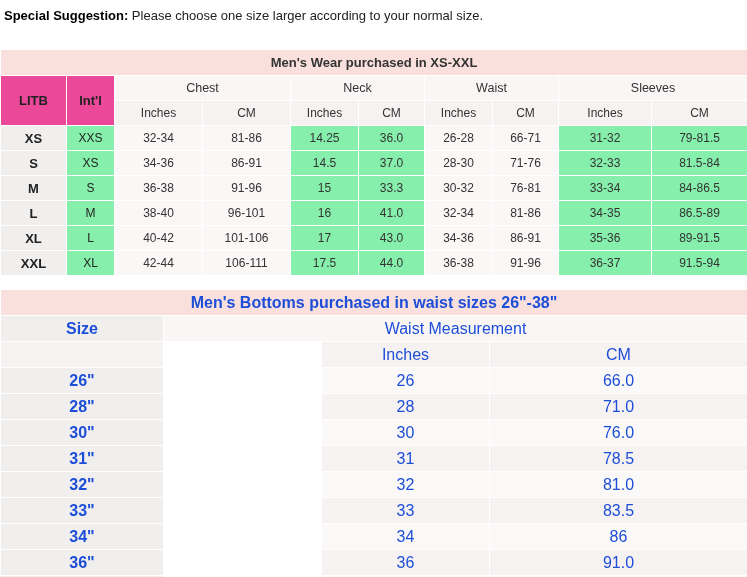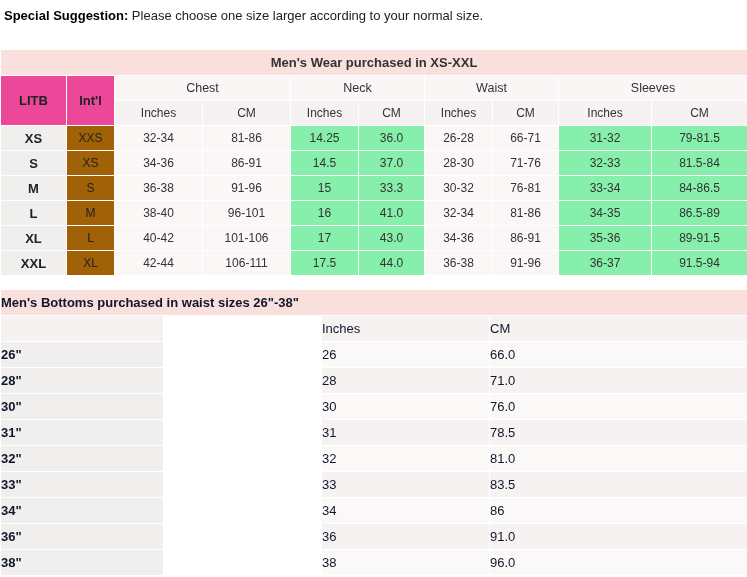--- a/index.html
+++ b/index.html
@@ -63,34 +63,35 @@
   .hdr-sub {
     background: #f7f2f2;
   }
   .cell-size {
     background: #f1eeee;
     font-weight: bold !important;
     font-size: 13px !important;
     color: #222 !important;
   }
   .cell-intl {
-    background: #a16207;
+    background: #86efac;
     font-weight: bold;
     font-size: 12px !important;
     color: #222 !important;
   }
   .cell-a { background: #fbf7f7; }
   .cell-b { background: #86efac; }
 
   
   .tbl2 td {
     border: 1px solid #ffffff;
+    text-align: center;
     vertical-align: middle;
-    font-size: 13px;
-    color: #0f172a;
+    font-size: 16px;
+    color: #1d4ed8;
     height: 25px;
     padding: 0;
   }
   .t2-title {
     background: #f9e0dc;
     font-weight: bold;
     font-size: 13px;
     color: #333;
     height: 25px;
   }
@@ -247,20 +248,24 @@
     <col style="width:163px">
     <col style="width:158px">
     <col style="width:168px">
     <col style="width:258px">
   </colgroup>
   <tbody>
       <tr>
     <td colspan="4" class="t2-title">Men's Bottoms purchased in waist sizes 26"-38"</td>
   </tr>
   <tr>
+    <td class="t2-hdr-size">Size</td>
+    <td colspan="3" class="t2-hdr-waist">Waist Measurement</td>
+  </tr>
+  <tr>
     <td class="t2-sub"></td>
     <td class="t2-blank"></td>
     <td class="t2-sub">Inches</td>
     <td class="t2-sub">CM</td>
   </tr>
 
   <tr>
     <td class="t2-size">26"</td>
     <td class="t2-blank"></td>
     <td class="t2-val-a">26</td>

